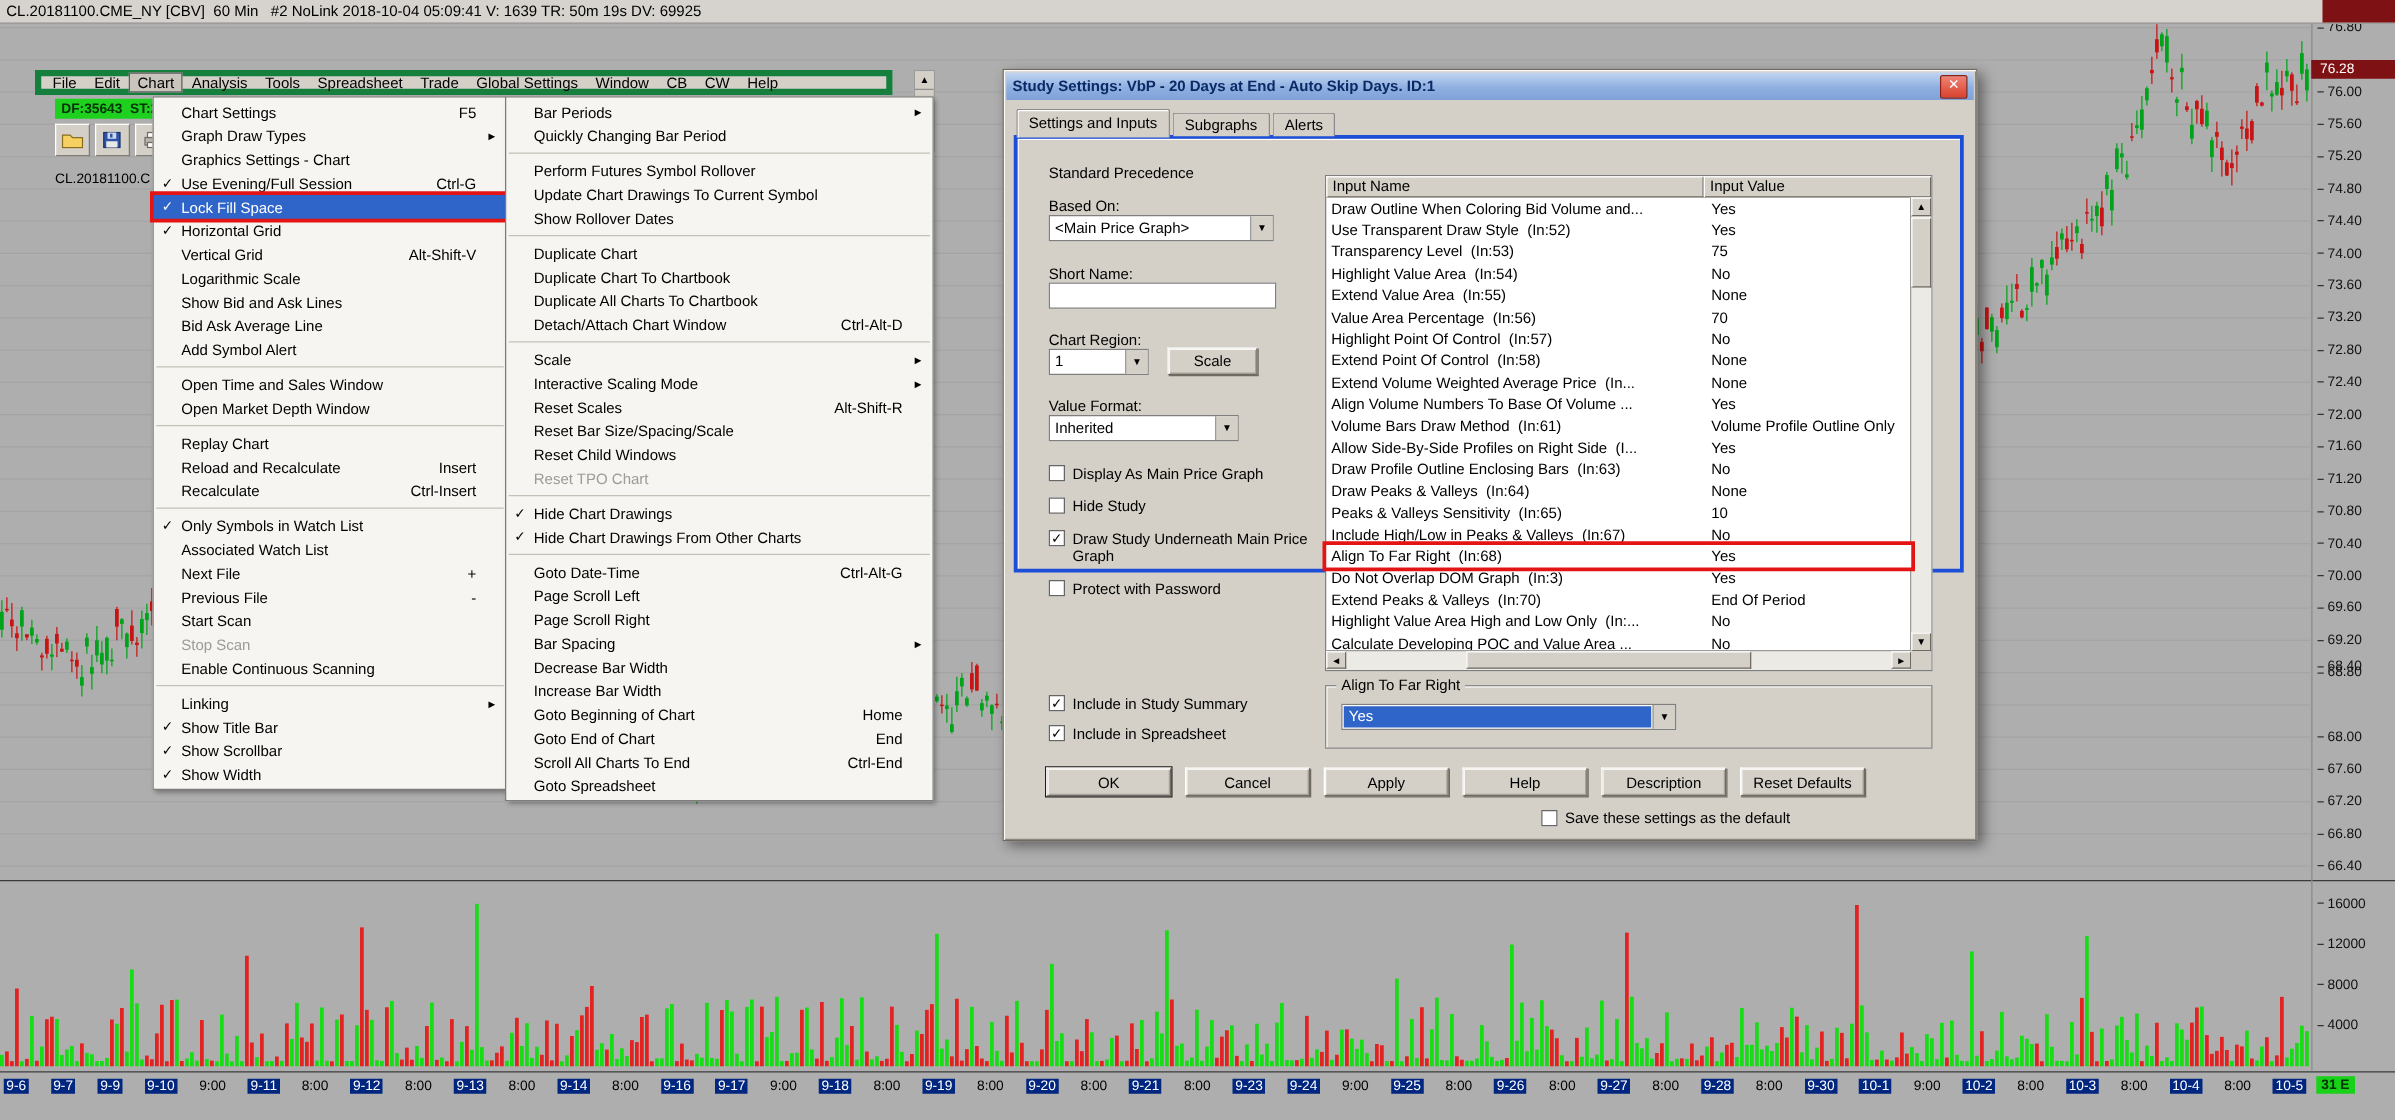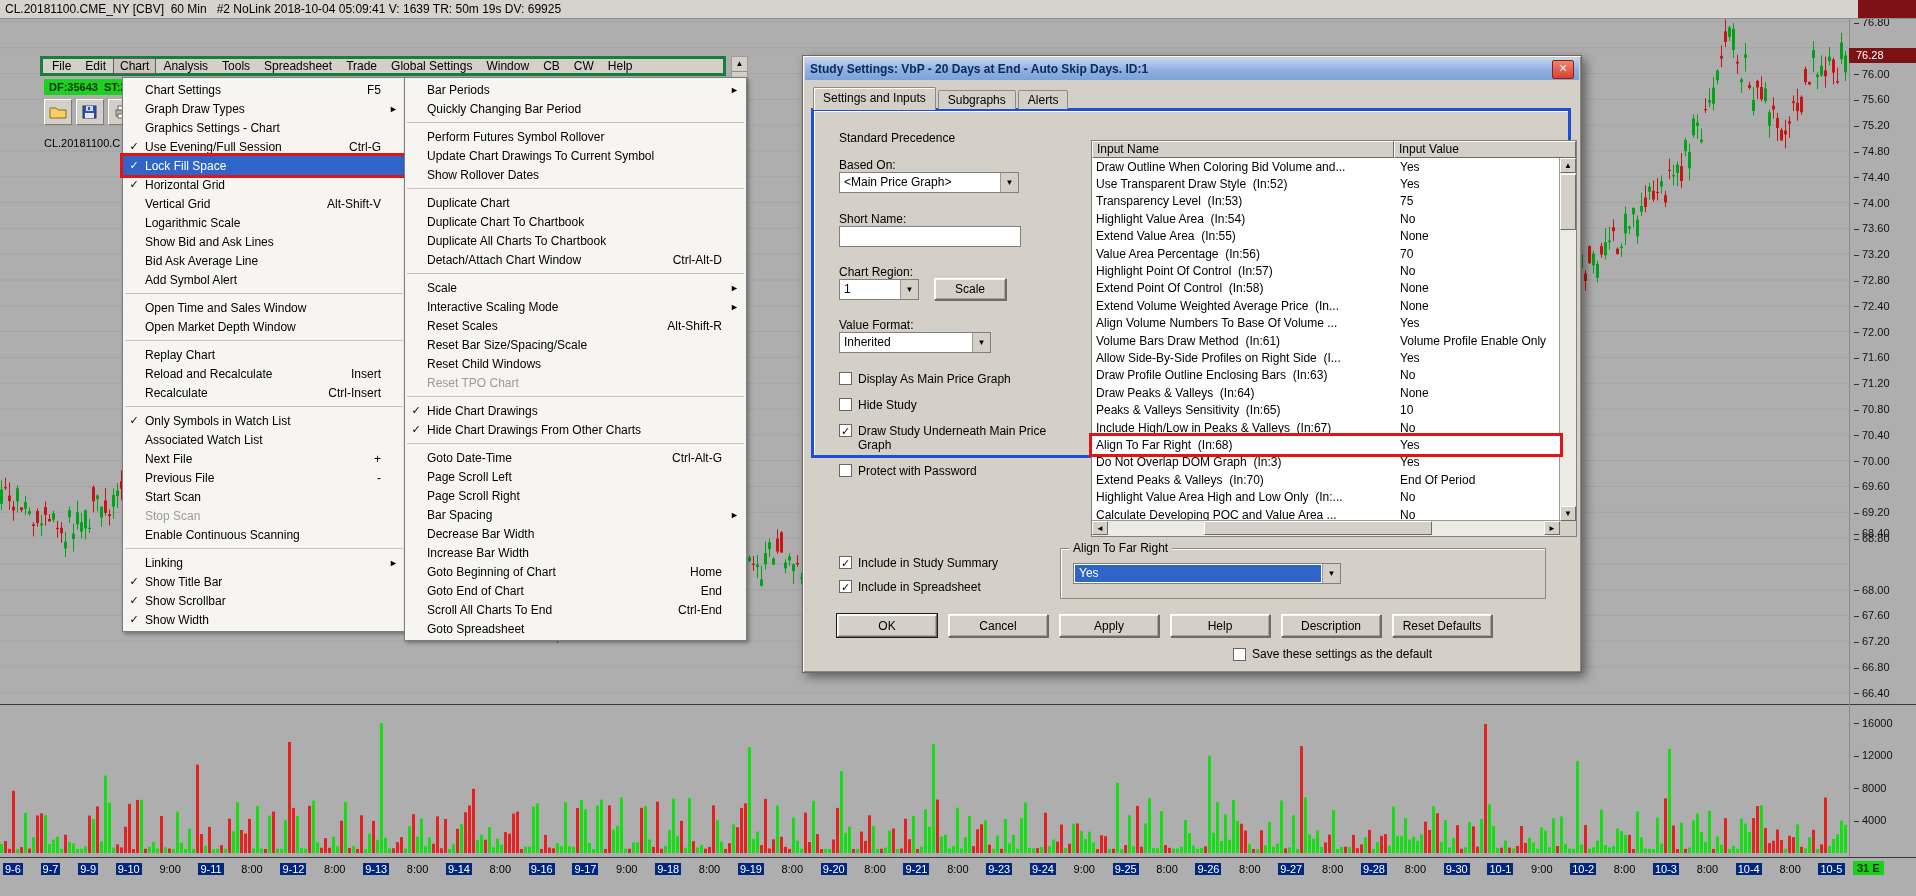--- a/index.html
+++ b/index.html
@@ -21,22 +21,22 @@
        font-size:11px;line-height:15px;padding-left:7px;z-index:2;}
   #time-axis{position:absolute;left:0;top:859px;width:1848px;height:20px;display:flex;
        justify-content:space-between;align-items:center;padding:0 3px;z-index:1;box-sizing:border-box;}
   .ta{font-size:11px;white-space:nowrap;}
   .ta.d{background:#00267f;color:#fff;padding:0 2px;}
   .ta.t{color:#000;}
   #status-chip{position:absolute;left:1853px;top:861px;background:#19d119;color:#003300;font-size:11px;
        font-weight:bold;padding:1px 4px;z-index:2;white-space:pre;}
 
   
-  #menubar{position:absolute;left:40px;top:56px;width:686px;height:20px;background:#d4d0c8;
-       border:3px solid #15803d;display:flex;align-items:center;z-index:4;padding:0 2px;box-sizing:border-box;}
+  #menubar{position:absolute;left:28px;top:56px;width:686px;height:20px;background:#d4d0c8;
+       border:5px solid #15803d;display:flex;align-items:center;z-index:4;padding:0 2px;box-sizing:border-box;}
   .mb-item{font-size:12px;padding:1px 7px;white-space:nowrap;}
   .mb-item.active{border:1px solid #5f5f5f;background:#c9c5bd;padding:0 6px;}
   #win-scroll{position:absolute;left:731px;top:56px;width:17px;height:66px;background:#d4d0c8;
        border:1px solid #9a9a9a;z-index:4;text-align:center;box-sizing:border-box;}
   .ws-btn{height:14px;font-size:8px;line-height:14px;background:#d4d0c8;border-bottom:1px solid #8f8f8f;}
   .ws-num{margin:6px 1px 0 1px;background:#fff;border:1px solid #777;font-size:10px;line-height:13px;}
   #green-badge{position:absolute;left:44px;top:79px;height:16px;background:#1fd11f;color:#063306;
        font-size:11px;line-height:16px;padding:0 5px;z-index:4;font-weight:bold;white-space:pre;}
   #toolbar{position:absolute;left:44px;top:99px;display:flex;gap:4px;z-index:3;}
   .tb-btn{width:26px;height:24px;background:#d4d0c8;border:1px solid;border-color:#fff #807c75 #807c75 #fff;
@@ -92,21 +92,21 @@
   .btn{background:#d4d0c8;border:1px solid;border-color:#fff #6f6b63 #6f6b63 #fff;
       box-shadow:inset 1px 1px 0 #f8f7f4,inset -1px -1px 0 #a8a49c,1px 1px 0 #6f6b63;
       font:12px "Liberation Sans",sans-serif;text-align:center;}
   #left-checks{position:absolute;left:25px;top:261px;width:212px;display:flex;flex-direction:column;gap:12px;}
   #left-checks2{position:absolute;left:25px;top:445px;width:212px;display:flex;flex-direction:column;gap:10px;}
   .chk-row{display:flex;align-items:flex-start;gap:6px;line-height:14px;}
   .cbx{flex:0 0 13px;width:13px;height:13px;background:#fff;border:1px solid #666;font-size:11px;
       line-height:12px;text-align:center;box-sizing:border-box;}
   
   #grid{position:absolute;left:246px;top:29px;width:486px;height:397px;background:#fff;
-      border:1px solid #7f7f7f;box-sizing:border-box;margin-left:31px;}
+      border:1px solid #7f7f7f;box-sizing:border-box;}
   #grid-head{position:absolute;left:0;top:0;right:0;height:17px;display:flex;}
   .gh{background:#d4d0c8;border:1px solid;border-color:#fff #6f6b63 #6f6b63 #fff;padding:0 4px;
       line-height:15px;box-sizing:border-box;}
   .gh.name{flex:0 0 302px;}
   .gh.val{flex:1;}
   #grid-rows{position:absolute;left:0;top:17px;right:16px;bottom:15px;}
   .grid-row{display:flex;height:17.4px;align-items:center;}
   .gc{white-space:pre;overflow:hidden;}
   .gc.name{flex:0 0 298px;padding-left:4px;}
   .gc.val{flex:1;padding-left:6px;}
@@ -2140,21 +2140,21 @@
             <div class="grid-row">
               <span class="gc name">Extend Volume Weighted Average Price  (In...</span>
               <span class="gc val">None</span>
             </div>
             <div class="grid-row">
               <span class="gc name">Align Volume Numbers To Base Of Volume ...</span>
               <span class="gc val">Yes</span>
             </div>
             <div class="grid-row">
               <span class="gc name">Volume Bars Draw Method  (In:61)</span>
-              <span class="gc val">Volume Profile Enable Only</span>
+              <span class="gc val">Volume Profile Outline Only</span>
             </div>
             <div class="grid-row">
               <span class="gc name">Allow Side-By-Side Profiles on Right Side  (I...</span>
               <span class="gc val">Yes</span>
             </div>
             <div class="grid-row">
               <span class="gc name">Draw Profile Outline Enclosing Bars  (In:63)</span>
               <span class="gc val">No</span>
             </div>
             <div class="grid-row">

